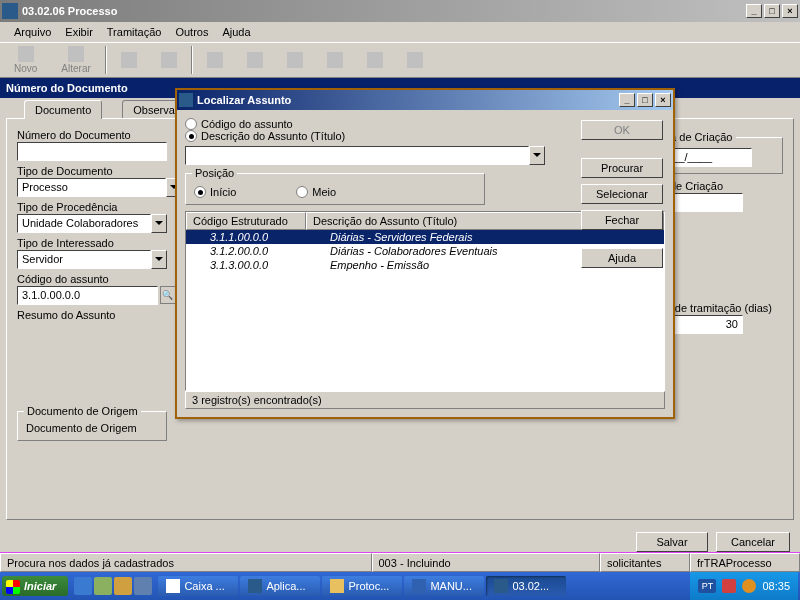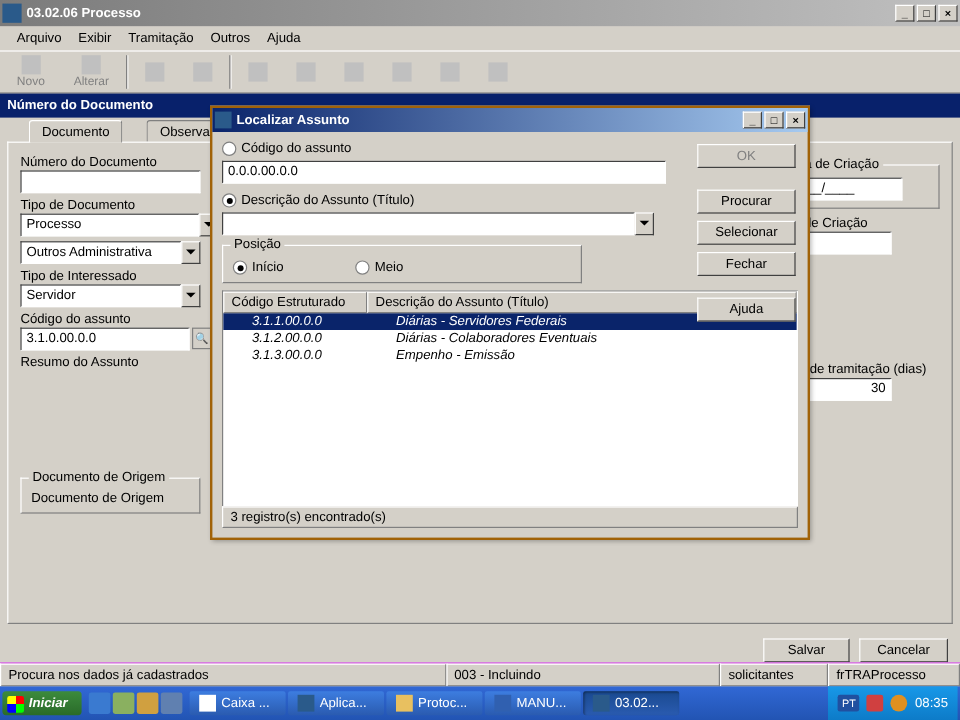--- a/index.html
+++ b/index.html
@@ -170,22 +170,23 @@
       <div class="txtinput" style="width:150px"></div>
     </div>
     <div class="fld">
       <label>Tipo de Documento</label>
       <div class="combobox" style="width:165px">
         <div class="txtinput">Processo</div>
         <div class="combobtn"></div>
       </div>
     </div>
     <div class="fld">
+      <label>Tipo de Procedência</label>
       <div class="combobox" style="width:150px">
-        <div class="txtinput">Outros Administrativa</div>
+        <div class="txtinput">Unidade Colaboradores</div>
         <div class="combobtn"></div>
       </div>
     </div>
     <div class="fld">
       <label>Tipo de Interessado</label>
       <div class="combobox" style="width:150px">
         <div class="txtinput">Servidor</div>
         <div class="combobtn"></div>
       </div>
     </div>
@@ -277,23 +278,20 @@
       <div class="winbtn">_</div>
       <div class="winbtn">□</div>
       <div class="winbtn">×</div>
     </div>
   </div>
   <div class="dbody">
     <div style="width:370px">
       <div class="radio">
         <div class="rdot"></div>
           <span>Código do assunto</span>
-      </div>
-      <div class="searchfield">
-        <div class="txtinput" style="width:360px">0.0.0.00.0.0</div>
       </div>
       <div class="radio checked">
         <div class="rdot"></div>
           <span>Descrição do Assunto (Título)</span>
       </div>
       <div class="searchfield">
         <div class="combobox" style="width:360px">
           <div class="txtinput"></div>
           <div class="combobtn"></div>
         </div>

